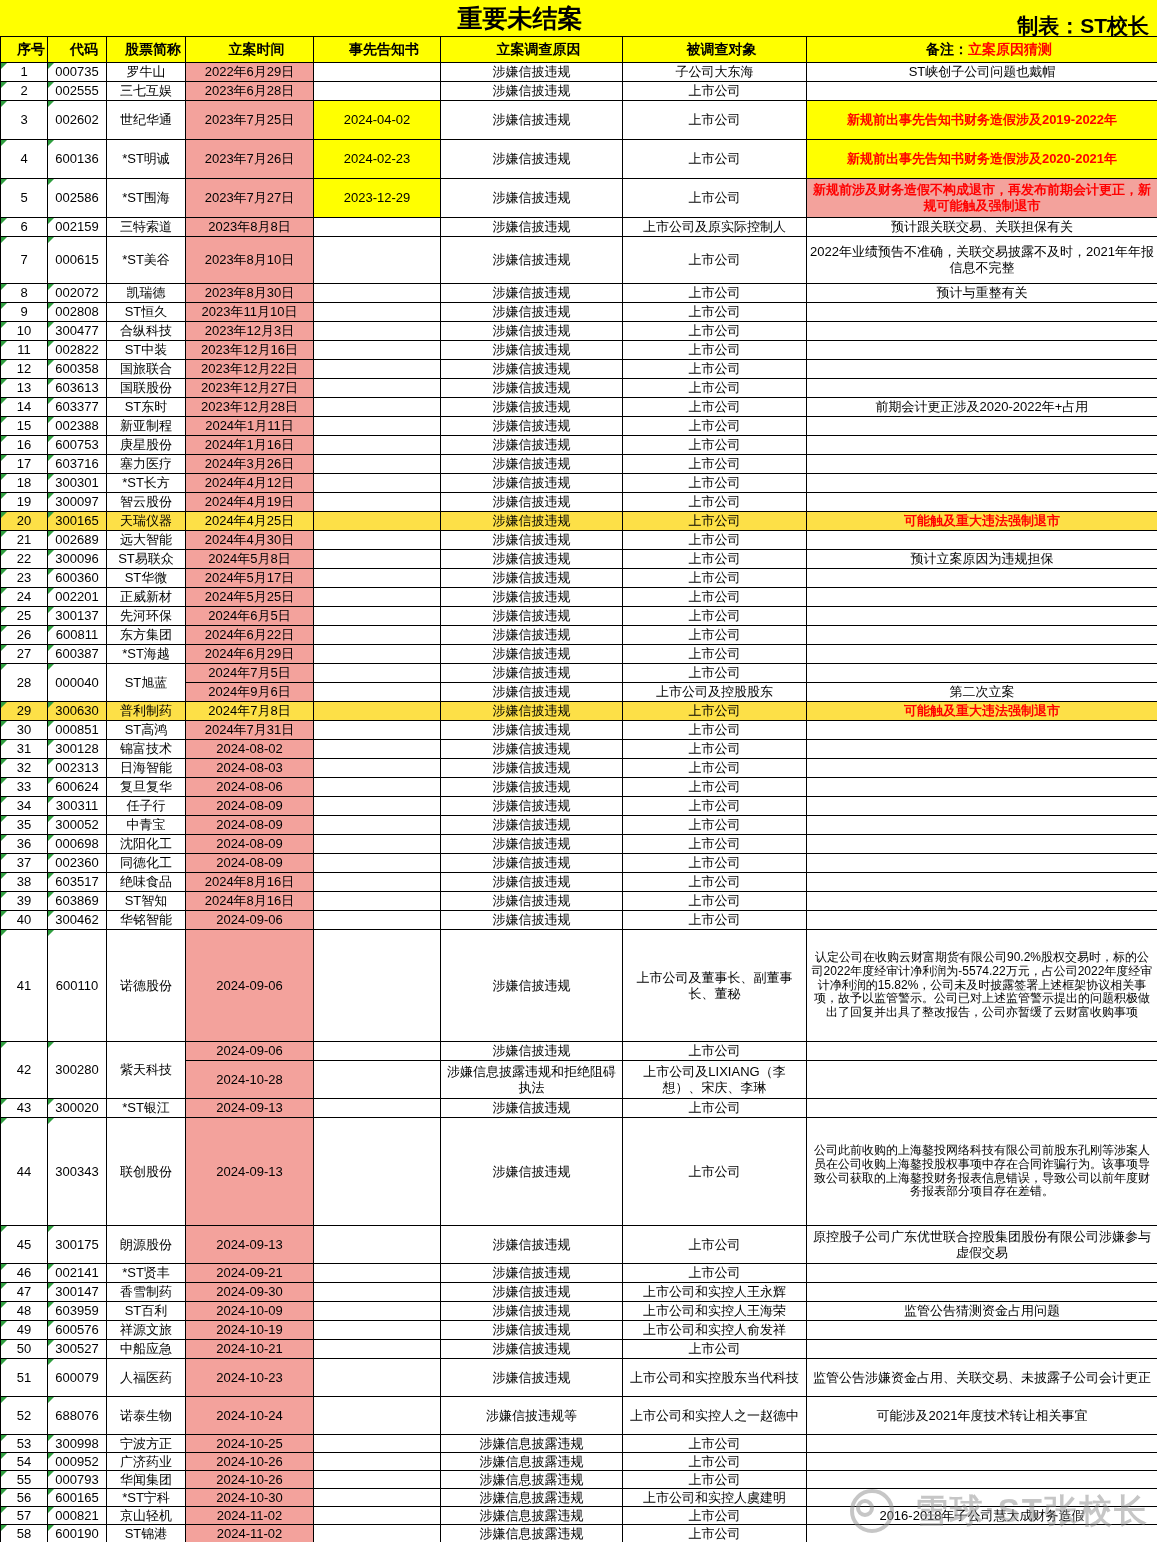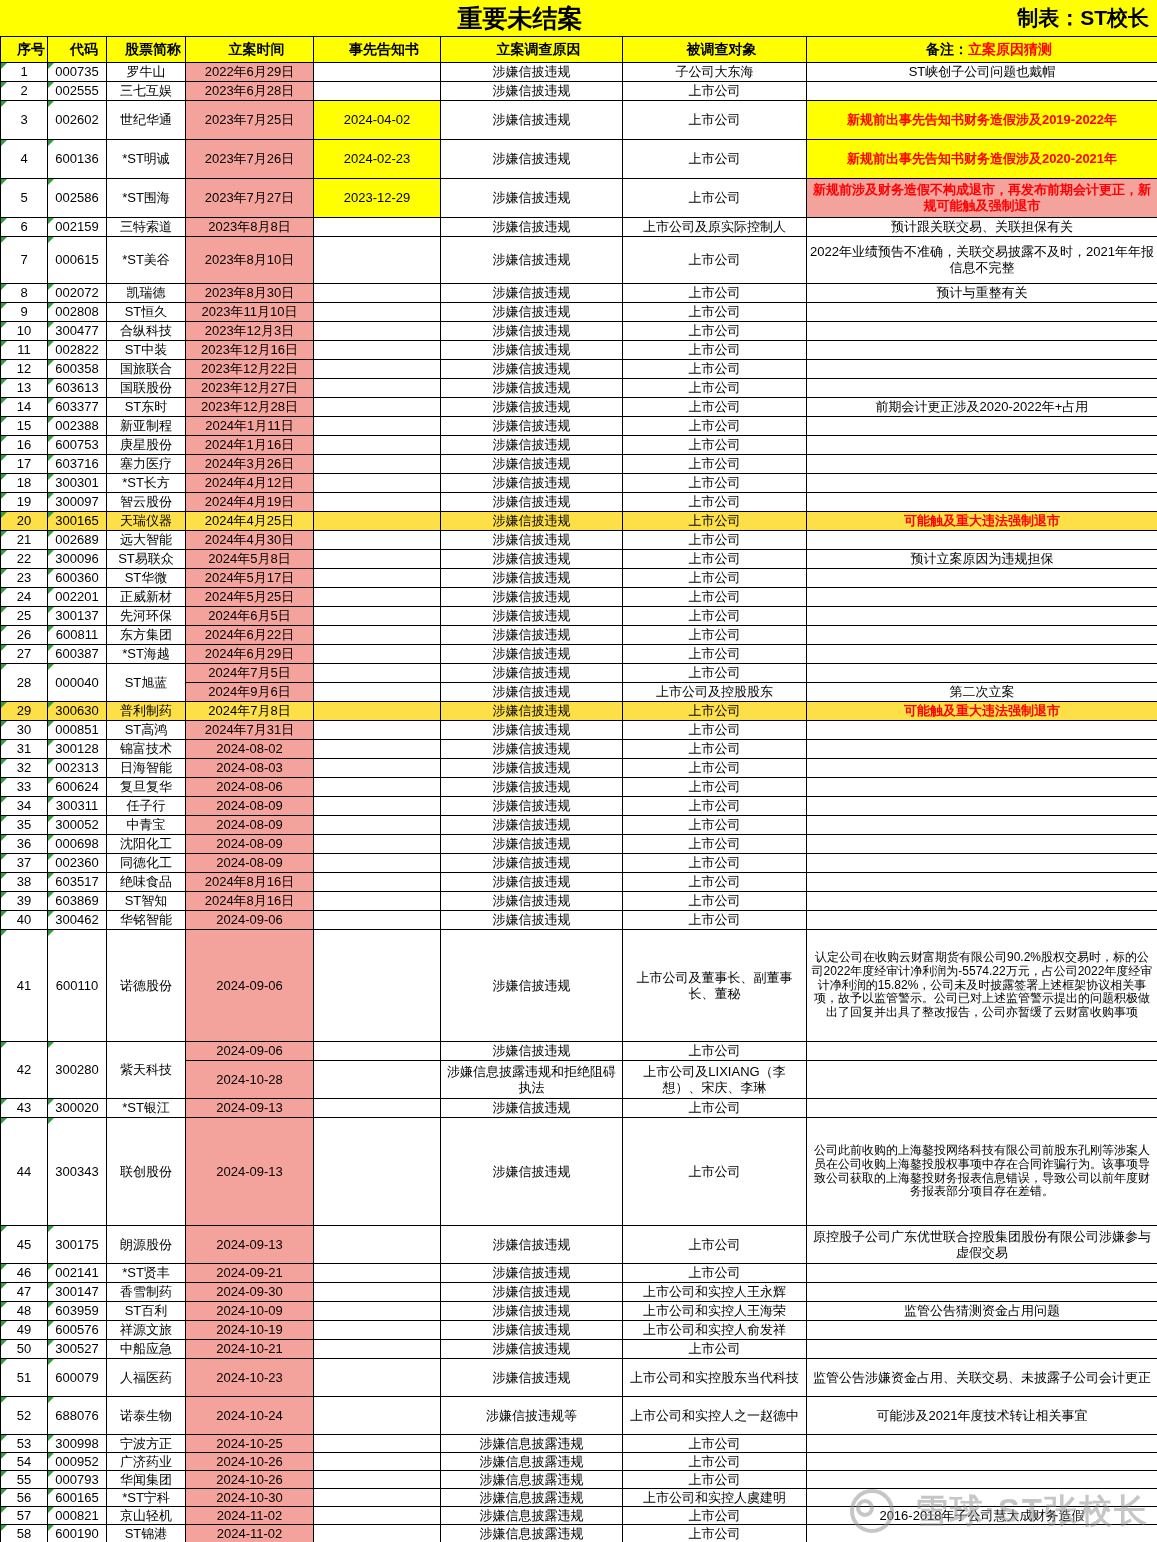--- a/index.html
+++ b/index.html
@@ -1,21 +1,21 @@
 <!DOCTYPE html>
 <html><head>
 <meta charset="utf-8">
 <style>
   html,body{margin:0;padding:0;background:#fff;}
   body{font-family:"Liberation Sans","DejaVu Sans",sans-serif;color:#000;}
   #sheet{position:relative;width:1157px;height:1542px;overflow:hidden;background:#fff;}
   .titlebar{position:relative;height:36px;background:#ffff00;}
   .title{position:absolute;left:0;top:0;width:1040px;height:36px;line-height:36px;
          text-align:center;font-weight:bold;font-size:25px;}
-  .credit{position:absolute;right:8px;top:0;height:36px;line-height:36px;
+  .credit{position:absolute;right:8px;top:8px;height:36px;line-height:36px;
           font-weight:bold;font-size:21px;}
   table{border-collapse:collapse;table-layout:fixed;width:1157px;}
   th,td{border:1px solid #000;text-align:center;vertical-align:middle;
         font-size:13px;padding:0 2px;line-height:1.2;overflow:hidden;position:relative;}
   thead th{background:#ffff00;font-weight:bold;font-size:14px;height:25px;padding-left:16px;}
   .c-date{background:#f3a29c;}
   .bg-yellow{background:#ffff00 !important;}
   .bg-pink{background:#f3a29c !important;}
   .red{color:#ff0000;font-weight:bold;}
   .pink-row td{background:#fde047;}

